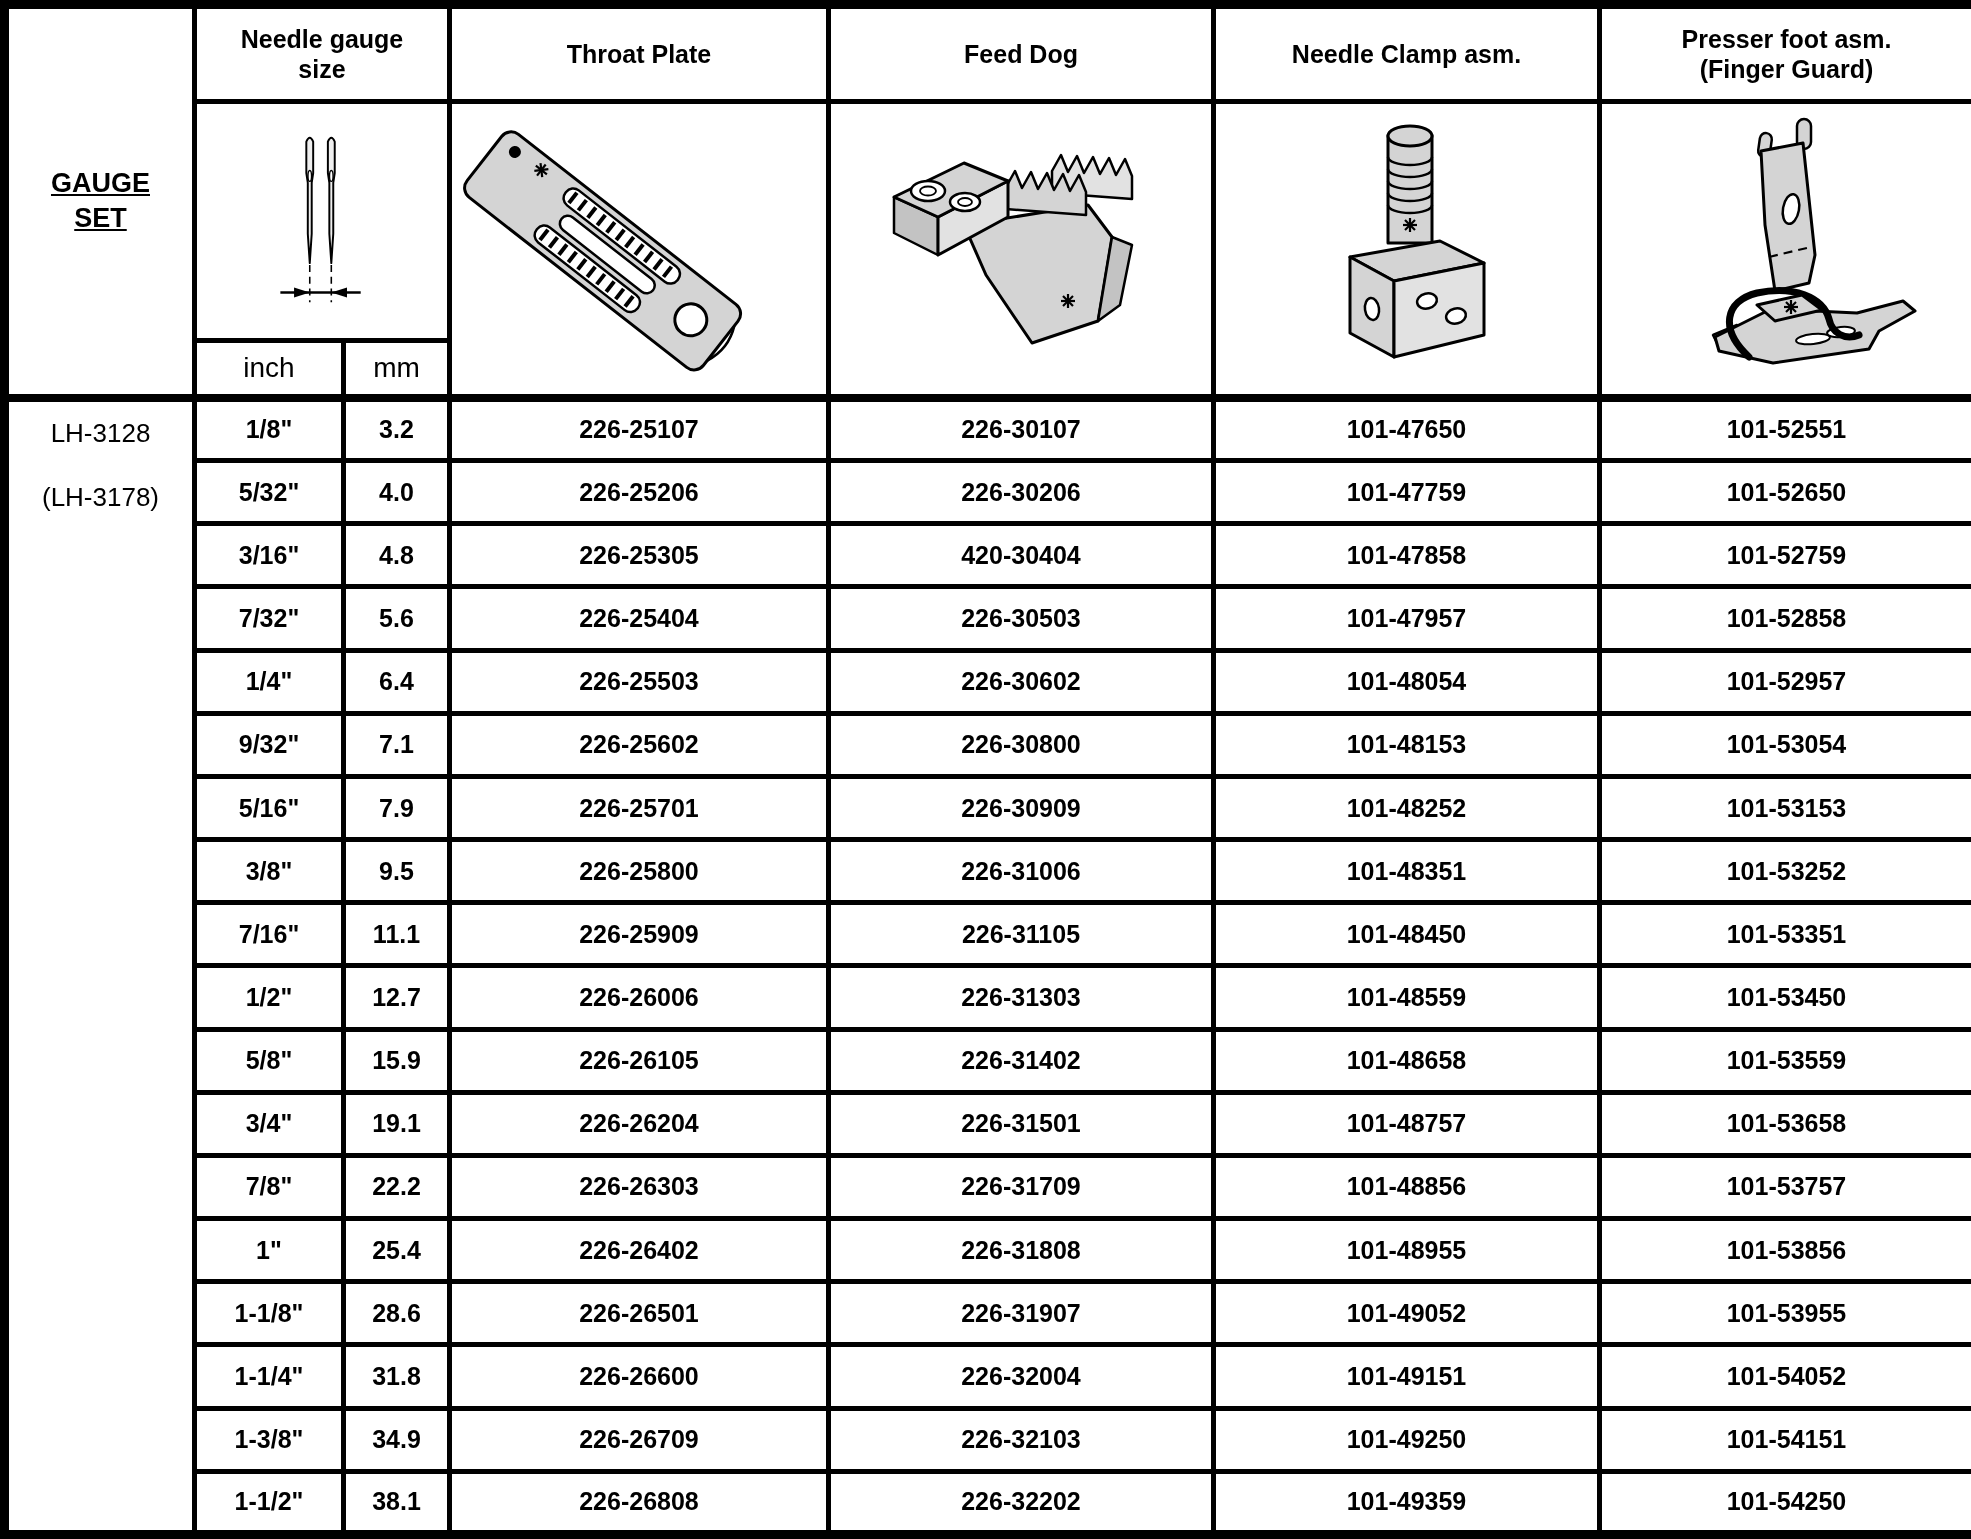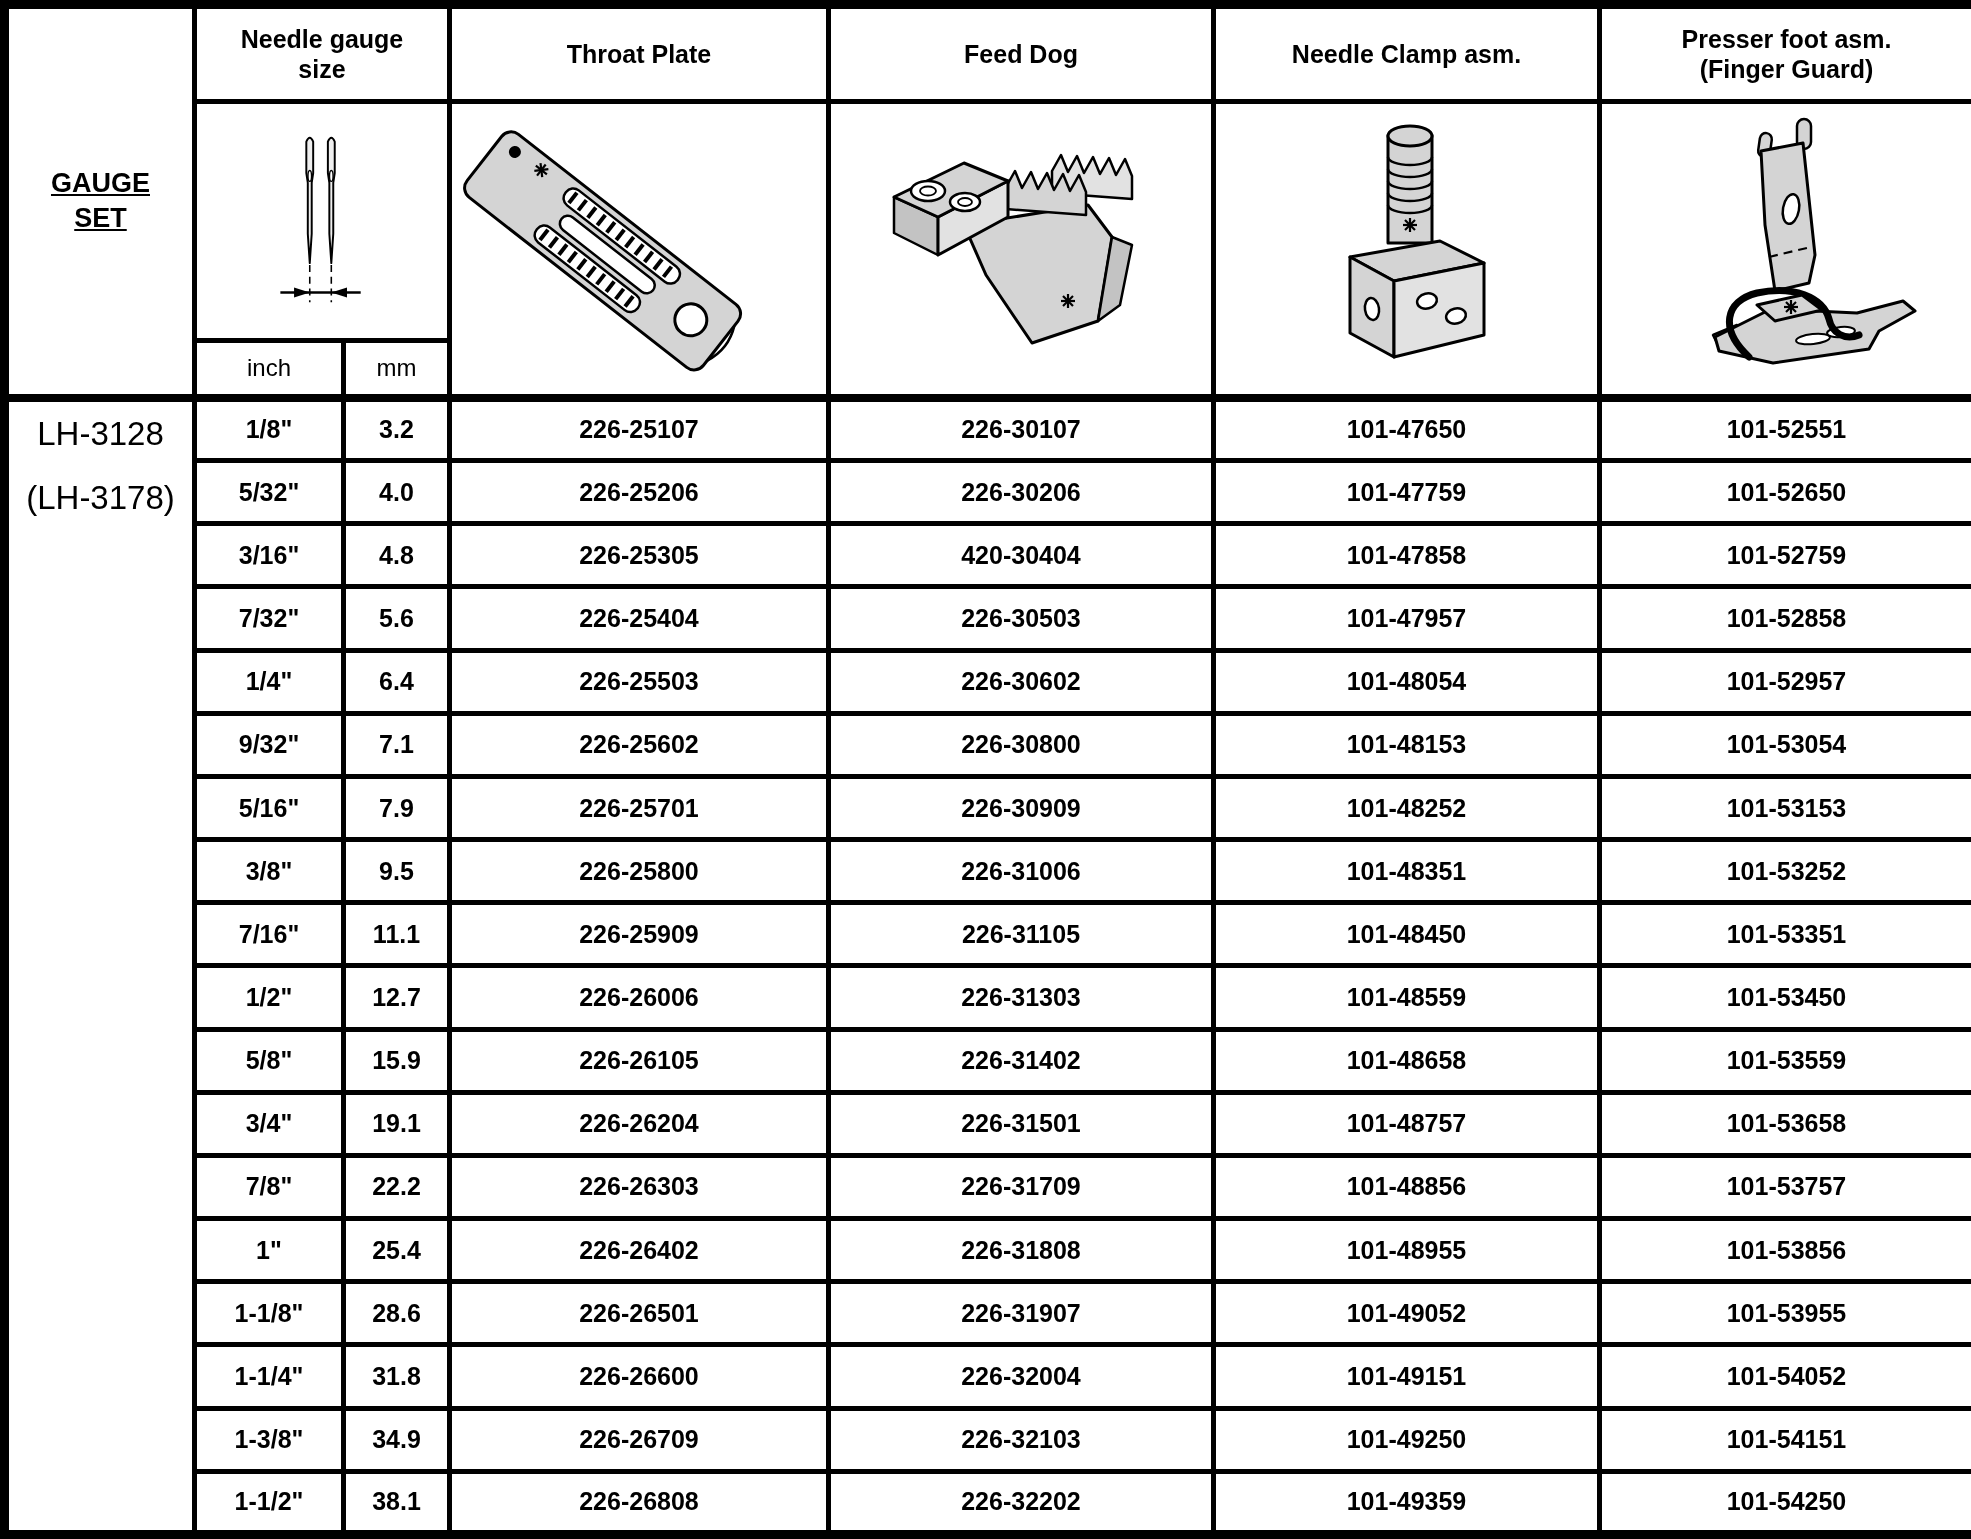--- a/index.html
+++ b/index.html
@@ -48,26 +48,26 @@
     font-weight: bold;
     font-size: 27px;
     line-height: 1.3;
   }
   .gauge-set-cell .wrap-narrow {
     max-width: 120px;
     margin: 10px auto;
     text-decoration: underline;
   }
   .unit-cell {
-    font-size: 24px;
+    font-size: 28px;
     font-weight: normal;
   }
   .model-cell {
     vertical-align: top;
-    font-size: 33px;
+    font-size: 26px;
     font-weight: normal;
   }
   .model-line {
     height: 64px;
     display: flex;
     align-items: center;
     justify-content: center;
   }
   .size-cell {
     font-weight: bold;

